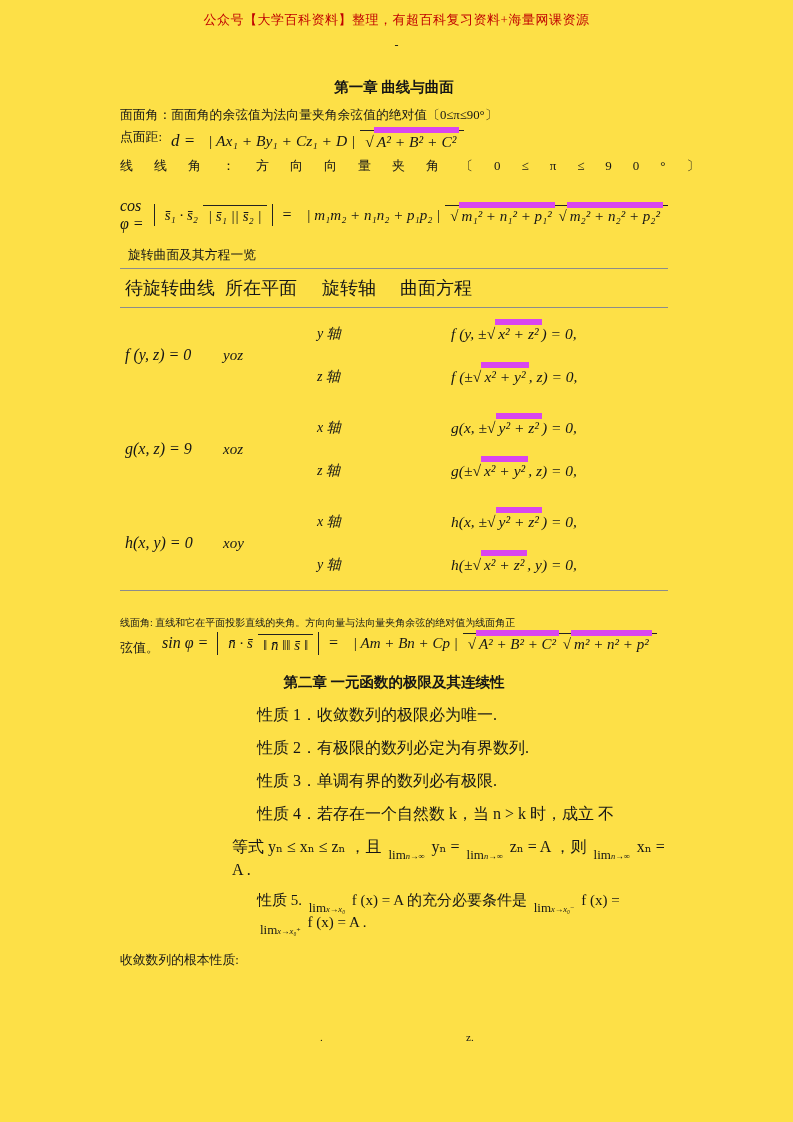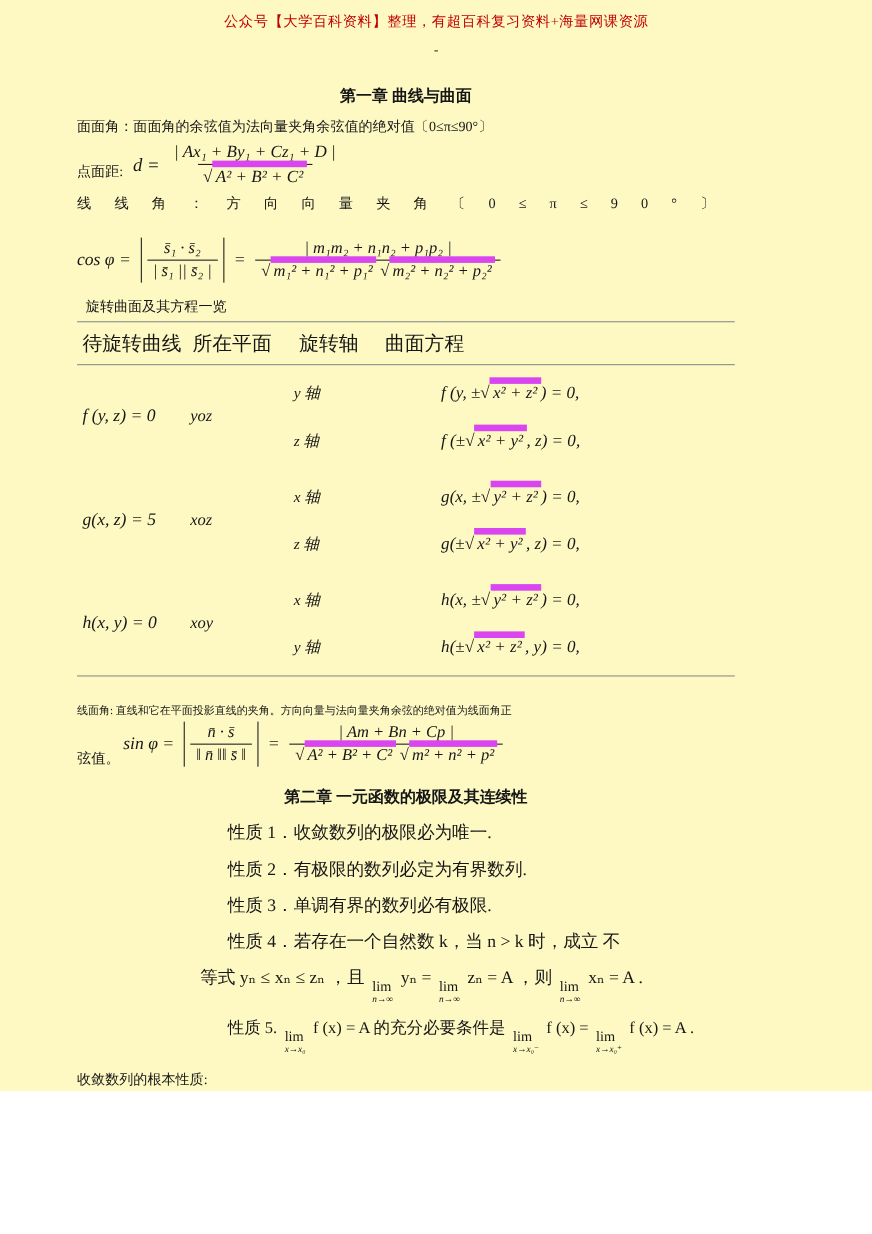--- a/index.html
+++ b/index.html
@@ -1,34 +1,34 @@
 <!DOCTYPE html>
 <html><head>
 <meta charset="utf-8">
 <style>
   html,body{margin:0;padding:0}
   body{
     width:793px;height:1122px;background:#ffffff;color:#161616;
     font-family:"Liberation Serif","DejaVu Serif",serif;
     -webkit-font-smoothing:antialiased;
   }
-  .page{position:relative;width:793px;height:992px;background:#fef9c3;overflow:hidden}
-  .content{padding:0 125px 0 70px}
+  .page{position:relative;width:793px;height:1122px;background:#fde047;overflow:hidden}
+  .content{padding:0 125px 0 120px}
 
   .banner{padding-top:11px;text-align:center;font-size:13px;color:#c00000;letter-spacing:.5px}
   .dash{margin-top:9px;text-align:center;font-size:12px}
 
   .ch-title{margin-top:25px;text-align:center;font-size:14.5px;font-weight:bold}
   .ch-title2{margin-top:16px;text-align:center;font-size:14.5px;font-weight:bold}
   .body-line{margin-top:9px;font-size:12.8px;line-height:1.5}
 
   
   .math{font-style:italic;font-family:"Liberation Serif","DejaVu Serif",serif}
   .formula-row{display:flex;align-items:center;gap:9px}
-  .frac{display:inline-flex;flex-direction:column;align-items:center;text-align:center;vertical-align:middle}
+  .frac{display:inline-flex;flex-direction:row;align-items:center;text-align:center;vertical-align:middle}
   .frac .num{display:block;padding:1px 5px;white-space:nowrap}
   .frac .den{display:block;border-top:1px solid #222;padding:2px 5px 0;white-space:nowrap}
   .abs{display:inline-block;border-left:1.5px solid #222;border-right:1.5px solid #222;padding:1px 5px}
   .sqrt{white-space:nowrap}
   .sqrt .rsym{font-style:normal}
   .sqrt .rad{border-top:6px solid #d946ef;padding:0 3px}
 
   .dmj{margin-top:4px;display:flex;align-items:flex-end;gap:9px}
   .dmj .dmj-label{font-size:12.8px;padding-bottom:5px}
   .dmj .formula{font-size:17px;display:inline-flex;align-items:center;gap:8px}
@@ -55,21 +55,21 @@
   .xmj-p{margin-top:24px;font-size:10px;line-height:1.5}
   .sinrow{margin-top:2px;margin-left:42px;font-size:16px}
   .sinrow .frac{font-size:15px}
   .xmj-tail{font-size:13px;margin-top:-16px}
 
   
   .props{margin-top:13px;margin-left:112px;font-size:16px}
   .prop-line{margin-bottom:12px;padding-left:25px}
   .prop-line.cont{padding-left:0}
   .pm{}
-  .lim{display:inline-flex;flex-direction:column;align-items:flex-start;line-height:1;vertical-align:-7px;margin:0 3px}
+  .lim{display:inline-flex;flex-direction:row;align-items:flex-end;line-height:1;vertical-align:-7px;margin:0 3px}
   .lim .lt{font-size:13px;font-style:normal}
   .lim .ls{font-size:8.5px;margin-top:1px;font-style:italic}
   .p5line{font-size:15px}
   .closing{margin-top:16px;font-size:12.8px}
 
   .footer-dot{position:absolute;left:320px;top:1031px;font-size:11px}
   .footer-z{position:absolute;left:466px;top:1031px;font-size:11px}
 </style>
 </head>
 <body>
@@ -137,21 +137,21 @@
             <span class="rt-eq math"><span>f (y, ±</span><span class="sqrt"><span class="rsym">√</span><span class="rad">x² + z²</span></span><span>) = 0,</span></span>
           </div>
           <div class="rt-subrow">
             <span class="rt-axis math">z 轴</span>
             <span class="rt-eq math"><span>f (±</span><span class="sqrt"><span class="rsym">√</span><span class="rad">x² + y²</span></span><span>, z) = 0,</span></span>
           </div>
         </div>
       </div>
 
       <div class="rt-group">
-        <div class="rt-curve math">g(x, z) = 5</div>
+        <div class="rt-curve math">g(x, z) = 9</div>
         <div class="rt-plane math">xoz</div>
         <div>
           <div class="rt-subrow">
             <span class="rt-axis math">x 轴</span>
             <span class="rt-eq math"><span>g(x, ±</span><span class="sqrt"><span class="rsym">√</span><span class="rad">y² + z²</span></span><span>) = 0,</span></span>
           </div>
           <div class="rt-subrow">
             <span class="rt-axis math">z 轴</span>
             <span class="rt-eq math"><span>g(±</span><span class="sqrt"><span class="rsym">√</span><span class="rad">x² + y²</span></span><span>, z) = 0,</span></span>
           </div>

